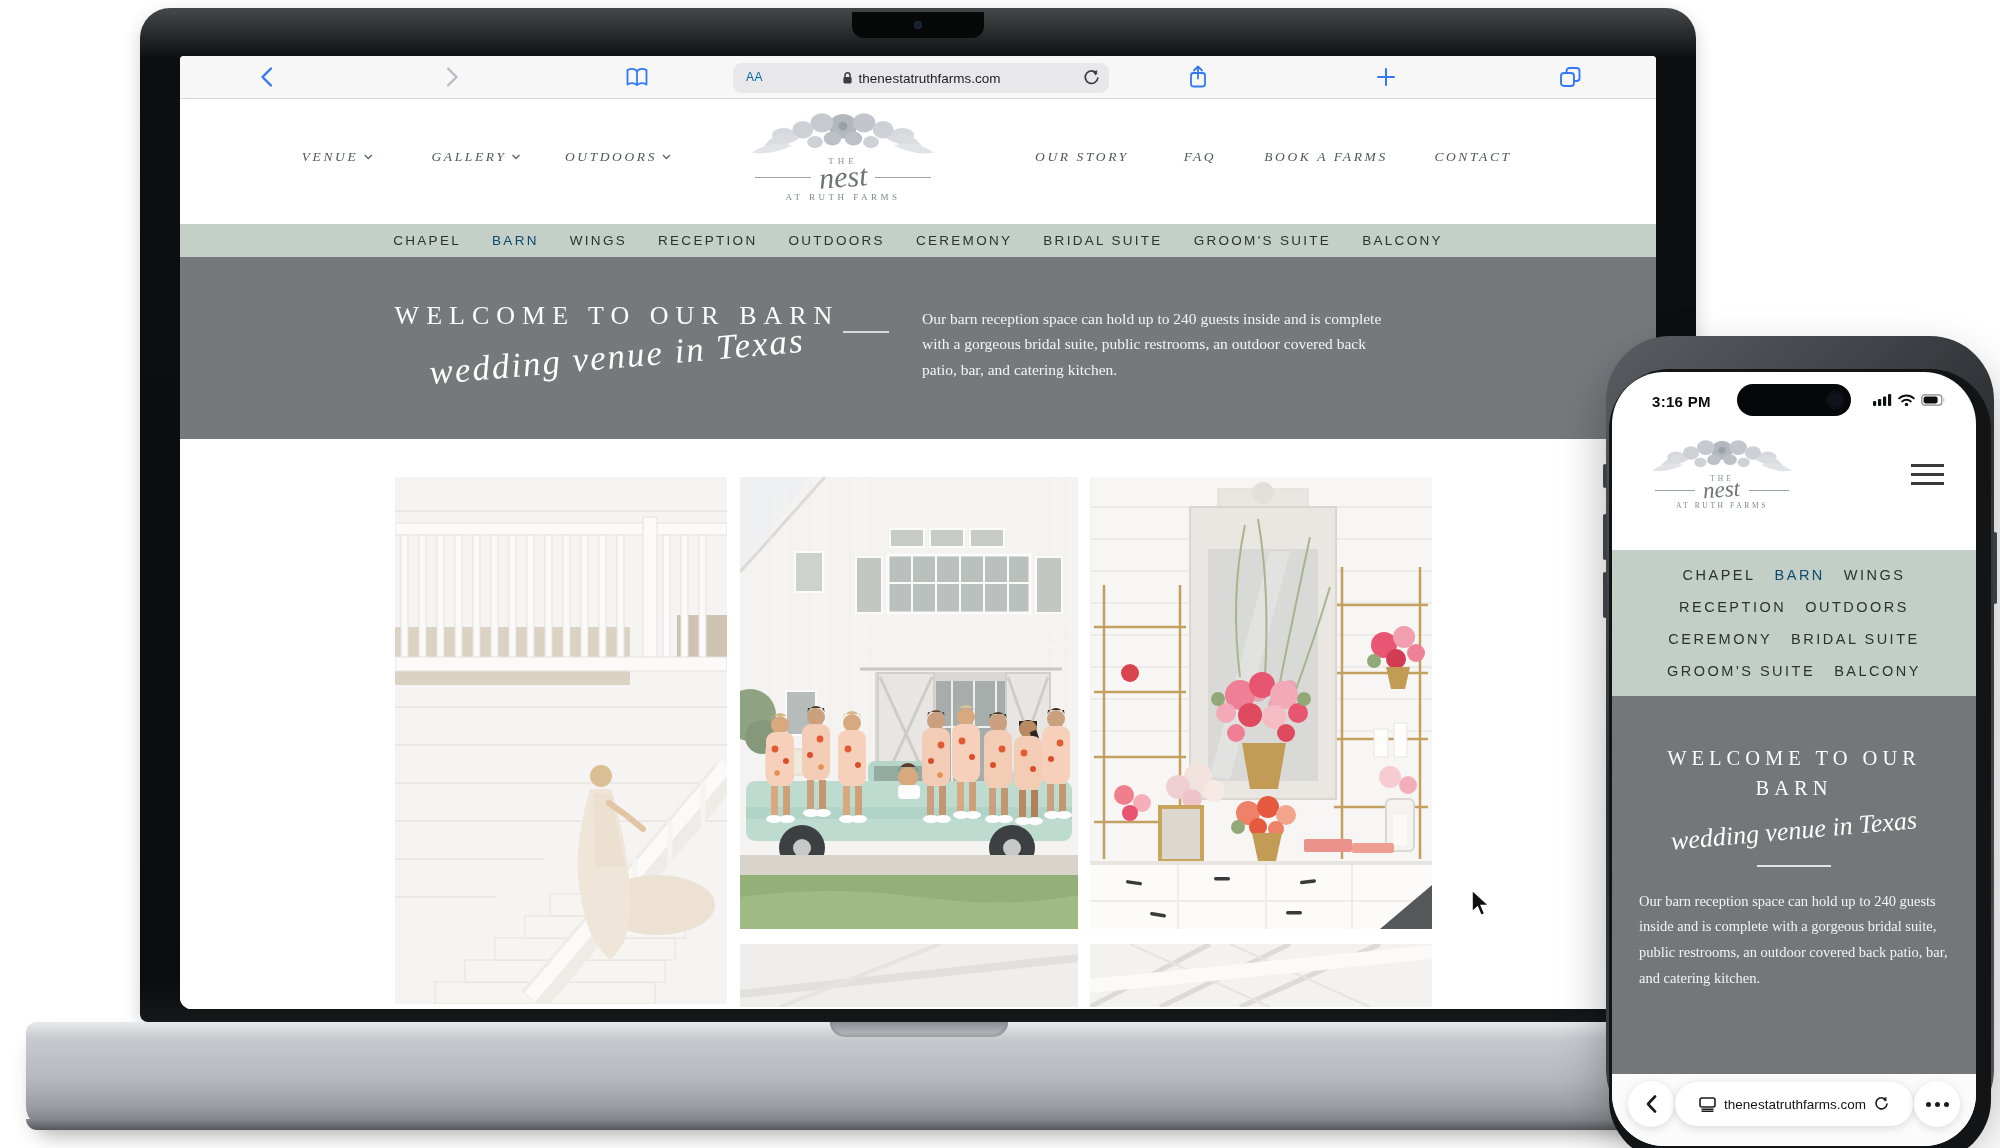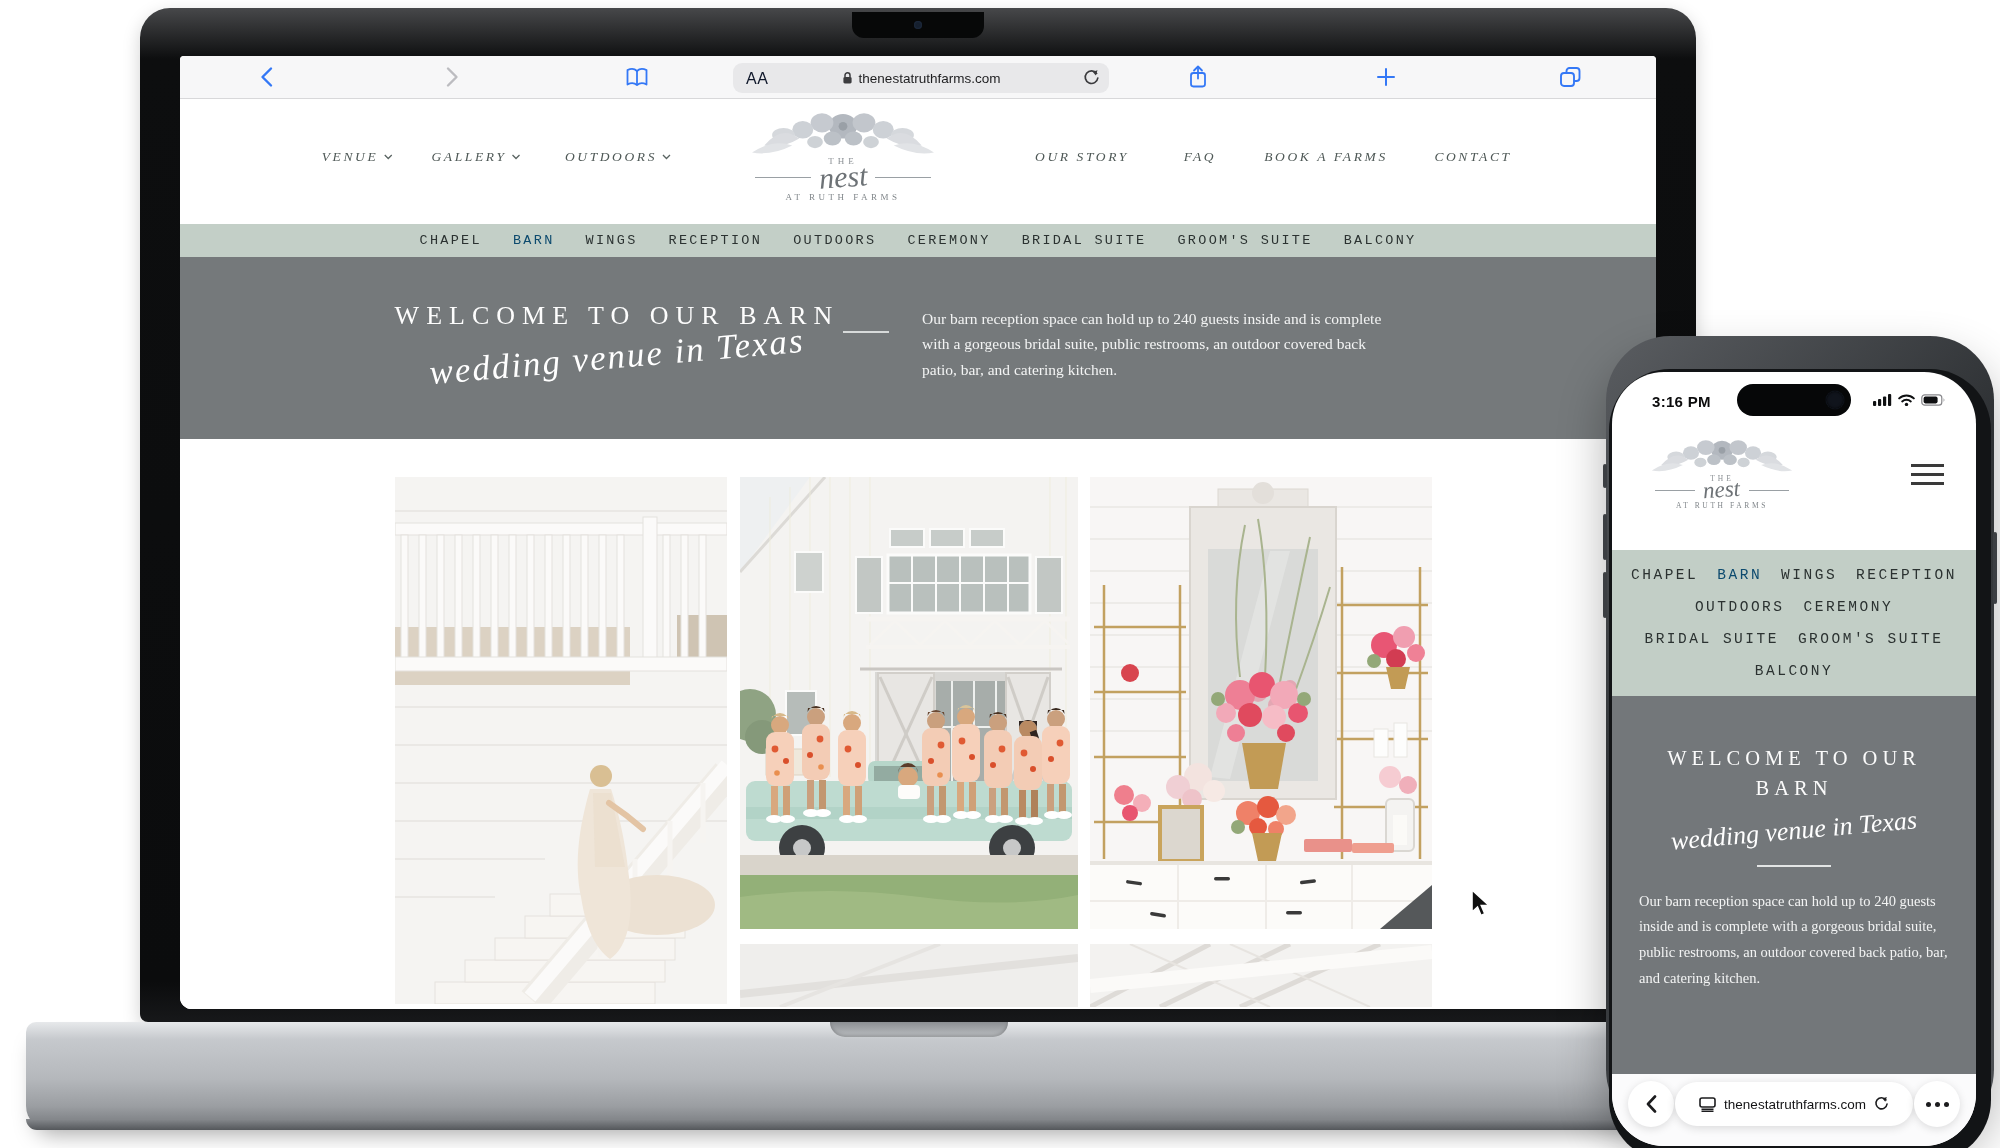--- a/index.html
+++ b/index.html
@@ -24,41 +24,41 @@
     box-shadow:inset 0 -2px 3px rgba(0,0,0,.18); }
   .base-lip { position:absolute; left:0; right:0; bottom:0; height:11px;
     background:linear-gradient(#86898d,#54575b); border-radius:0 0 24px 24px; }
 
   
   .toolbar { position:absolute; top:0; left:0; right:0; height:43px; background:#f7f7f8;
     border-bottom:1px solid #d8d8da; }
   .tb-ic { position:absolute; top:50%; transform:translateY(-50%); display:flex; align-items:center; justify-content:center; }
   .urlbar { position:absolute; left:553px; top:7px; width:376px; height:30px; background:#e8e8ea;
     border-radius:9px; }
-  .urlbar .aa { position:absolute; left:13px; top:7px; font-size:16px; color:#0f172a; letter-spacing:.5px; }
+  .urlbar .aa { position:absolute; left:13px; top:7px; font-size:12px; color:#0369a1; letter-spacing:.5px; }
   .url-center { position:absolute; left:0; right:0; top:0; bottom:0; display:flex; align-items:center;
     justify-content:center; gap:6px; font-size:13.5px; color:#1d1d1f; }
   .url-reload { position:absolute; right:9px; top:6px; }
 
   
   .page { position:absolute; top:44px; left:0; right:0; bottom:0; background:#fff; overflow:hidden; }
   .site-header { position:relative; height:124px; background:#fff; }
   .nav-item { position:absolute; top:49px; transform:translateX(-50%); font-family:"Liberation Serif", serif;
     font-style:italic; font-size:13.5px; letter-spacing:2.6px; color:#4e5856; white-space:nowrap; cursor:pointer;
     display:flex; align-items:center; gap:5px; }
   .logo { position:absolute; left:663px; top:0px; transform:translateX(-50%); width:230px; text-align:center; }
   .floral-svg { display:block; margin:0 auto; }
   .logo-the { font-family:"Liberation Serif", serif; font-size:9px; letter-spacing:4px; color:#8b9094; margin-top:-14px; }
   .logo-script-row { display:flex; align-items:center; justify-content:center; gap:8px; margin-top:-6px; }
   .flourish { width:56px; height:1px; background:#9aa0a4; }
   .logo-script { font-family:"Liberation Serif", serif; font-style:italic; font-size:30px; color:#6d7276; transform:rotate(-4deg); }
   .logo-tag { font-family:"Liberation Serif", serif; font-size:9px; letter-spacing:3.5px; color:#80868a; margin-top:-2px; }
 
   .subnav { height:33px; background:#c3cfc7; display:flex; align-items:center; justify-content:center; gap:31px; }
-  .subnav-item { font-family:Liberation Mono, monospace; font-size:13.5px; letter-spacing:2.3px; color:#2b3231;
+  .subnav-item { font-family:Liberation Sans, sans-serif; font-size:13.5px; letter-spacing:2.3px; color:#2b3231;
     white-space:nowrap; cursor:pointer; }
   .subnav-item.active { color:#0c4a6e; }
 
   .hero { position:relative; height:182px; background:#75797b; }
   .hero-title-block { position:absolute; left:157px; top:44px; width:560px; text-align:center; color:#fdfdfd; }
   .hero-title { font-family:"Liberation Serif", serif; font-size:26px; letter-spacing:7px; white-space:nowrap; }
   .hero-script { font-family:"Liberation Serif", serif; font-style:italic; font-size:35px; letter-spacing:2px;
     transform:rotate(-5deg); margin-top:6px; color:#fff; }
   .hero-divider { position:absolute; left:663px; top:74px; width:46px; height:2px; background:#d7dada; }
   .hero-paragraph { position:absolute; left:742px; top:49px; width:478px; font-family:"Liberation Serif", serif;
@@ -181,21 +181,21 @@
           <svg width="25" height="24" viewBox="0 0 25 24">
               <rect x="8.5" y="3" width="13" height="13" rx="3" fill="none" stroke="#3478f6" stroke-width="1.9"></rect>
               <rect x="3" y="8" width="13" height="13" rx="3" fill="#f7f7f8" stroke="#3478f6" stroke-width="1.9"></rect>
             </svg>
         </span>
       </div>
 
       <div class="page">
 
         <div class="site-header">
-          <span class="nav-item" style="left:177px">
+          <span class="nav-item" style="left:157px">
             <span>VENUE</span>
             <svg width="9" height="6" viewBox="0 0 9 6">
                 <polyline points="1,1 4.5,4.5 8,1" fill="none" stroke="#5a6462" stroke-width="1.3"></polyline>
               </svg>
           </span>
           <span class="nav-item" style="left:296px">
             <span>GALLERY</span>
             <svg width="9" height="6" viewBox="0 0 9 6">
                 <polyline points="1,1 4.5,4.5 8,1" fill="none" stroke="#5a6462" stroke-width="1.3"></polyline>
               </svg>

